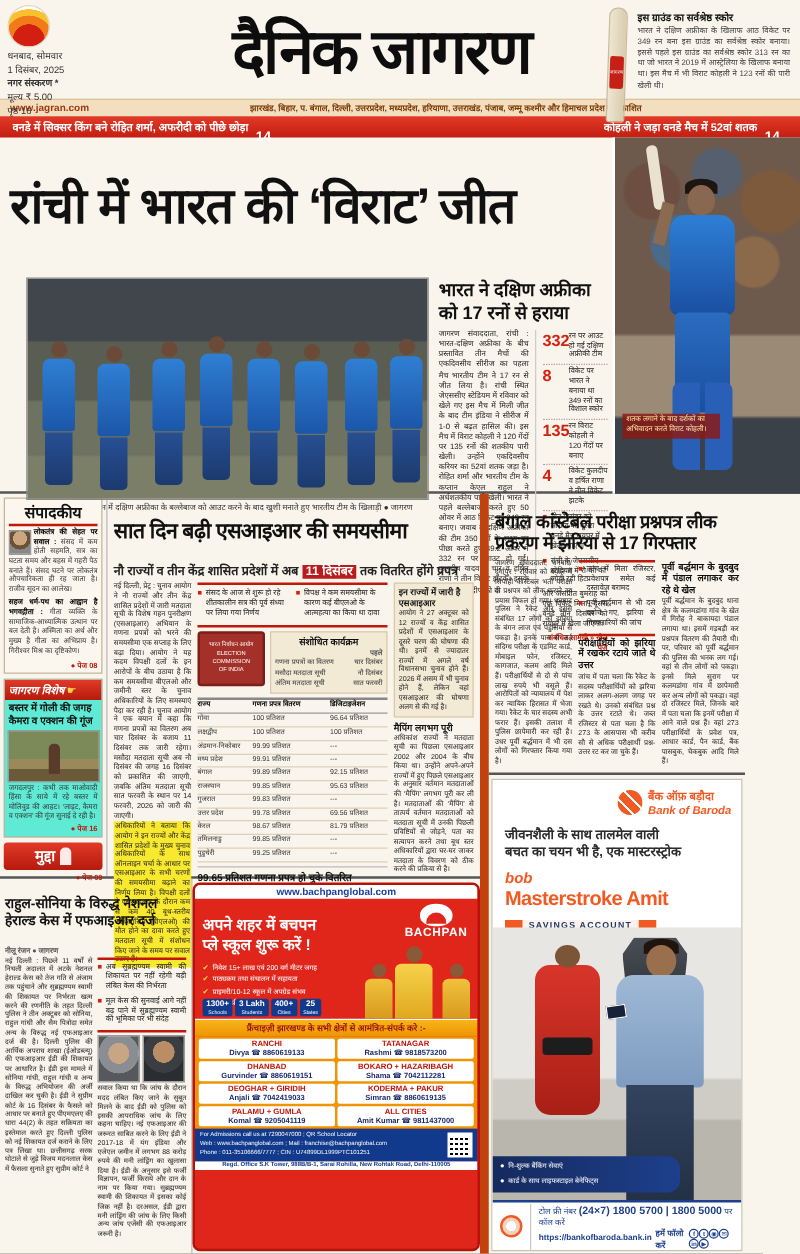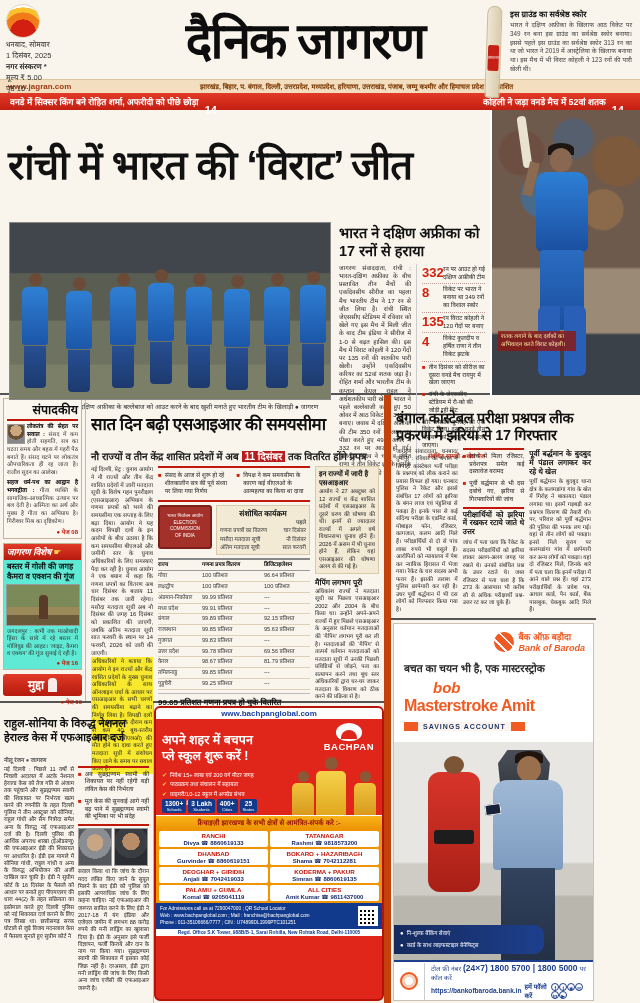--- a/index.html
+++ b/index.html
@@ -21,21 +21,21 @@
   .dist-text{flex:1;text-align:center;font-size:6.8px;font-weight:700;color:#7c3a06;white-space:nowrap;overflow:hidden;}
   .sports-strip{height:17px;background:linear-gradient(#e23a27,#c31e12);display:flex;align-items:center;color:#fff;padding:0 10px;}
   .sp-item{font-size:8.8px;font-weight:800;white-space:nowrap;overflow:hidden;}
   .sp-page{font-size:11px;font-weight:900;margin:17px 6px 0 6px;}
   .sp-spacer{flex:1;}
 
   
   .lead{height:285px;display:flex;border-bottom:2px solid #555;}
   .lead-left{width:490px;}
   .lead-headline{font-size:40px;font-weight:900;letter-spacing:-1px;line-height:56px;height:58px;padding-left:8px;white-space:nowrap;overflow:hidden;color:#111;}
-  .lead-row{display:flex;padding-left:9px;}
+  .lead-row{display:flex;padding-left:21px;}
   .team-photo-wrap{width:322px;}
   .team-photo{width:322px;height:178px;position:relative;background:linear-gradient(#41464d 0 28%,#5a5e52 29% 55%,#6e7260 56% 80%,#7b7f68 81% 100%);overflow:hidden;border:1px solid #888;}
   .pl{position:absolute;bottom:8px;width:34px;height:118px;}
   .pl .head{width:13px;height:13px;border-radius:50%;background:#6b4a38;margin:0 auto 1px auto;}
   .pl .body{width:26px;height:58px;margin:0 auto;border-radius:6px 6px 3px 3px;background:linear-gradient(#2f7fd4,#1c56a8);}
   .pl .legs{width:22px;height:42px;margin:1px auto 0 auto;background:linear-gradient(#274f93,#1c3a6e);border-radius:0 0 4px 4px;}
   .photo-caption{font-size:6.5px;color:#333;padding:3px 2px;line-height:1.3;}
   .lead-sub{width:158px;padding:2px 4px 0 8px;}
   .sub-headline{font-size:14.5px;font-weight:900;line-height:1.25;color:#111;margin-bottom:4px;}
   .sub-cols{display:flex;gap:5px;}
@@ -66,21 +66,21 @@
   .k-caption{position:absolute;left:6px;bottom:44px;width:78px;background:rgba(140,25,18,.82);color:#ffe9a8;font-size:5.8px;line-height:1.35;padding:2px 3px;}
 
   
   .lower{display:flex;}
   .lower-left{width:384px;}
   .lower-right{width:212px;border-left:7px solid #c2410c;}
 
   .mid{display:flex;height:308px;border-bottom:2px solid #555;}
   .side-col{width:86px;border-right:1px solid #bbb;padding:3px 3px;}
   .ed-box{border:1px solid #c2b49a;background:#fbf7ee;padding:2px 3px;margin-bottom:4px;}
-  .ed-title{font-size:12.5px;font-weight:900;text-align:right;border-bottom:2px solid #c0180a;padding-bottom:1px;margin-bottom:2px;color:#111;}
+  .ed-title{font-size:12.5px;font-weight:900;text-align:center;border-bottom:2px solid #c0180a;padding-bottom:1px;margin-bottom:2px;color:#111;}
   .ed-item{font-size:5.8px;line-height:1.32;text-align:justify;color:#333;margin-bottom:3px;}
   .ed-item b{color:#000;}
   .ed-photo{float:left;width:18px;height:20px;margin:1px 2px 0 0;background:radial-gradient(circle at 50% 32%, #caa77f 0 38%, #6b5135 39% 60%, #888 61%);border:1px solid #999;}
   .pgref{font-size:6px;color:#c0180a;font-weight:800;text-align:right;}
   .sp-box{border:1px solid #c2b49a;background:#5eead4;margin-bottom:4px;}
   .sp-head{background:linear-gradient(#e23a27,#b51a0d);color:#fff;font-size:8.8px;font-weight:900;font-style:italic;padding:2px 3px;display:flex;align-items:center;gap:2px;}
   .sp-hand{color:#ffd34d;font-style:normal;}
   .sp-hl{font-size:8px;font-weight:900;padding:2px 3px 1px 3px;line-height:1.2;color:#111;}
   .sp-photo{width:74px;height:42px;margin:1px auto;background:linear-gradient(#7c8a5a 0 55%, #9a8a5a 56% 75%, #6a5a3a 76%);border:1px solid #999;position:relative;}
   .sp-fig{position:absolute;left:32px;top:10px;width:9px;height:24px;background:#5a3a28;border-radius:4px 4px 0 0;}
@@ -185,21 +185,21 @@
   
   .bob{height:378px;background:#fff;border:1px solid #c9c2b2;margin:3px 2px;position:relative;overflow:hidden;}
   .bob-head{display:flex;justify-content:flex-end;align-items:center;gap:4px;padding:6px 8px 2px 0;}
   .bob-mark{width:20px;height:20px;border-radius:50%;background:
     linear-gradient(45deg, transparent 0 30%, #fff 30% 36%, transparent 36% 58%, #fff 58% 64%, transparent 64%), #f15a22;}
   .bob-name{text-align:left;}
   .bob-hi{font-size:9px;font-weight:900;color:#f15a22;}
   .bob-en{font-size:9px;font-weight:900;color:#f15a22;font-style:italic;}
   .bob-hl{font-size:10.5px;font-weight:900;color:#2b2b2b;padding:6px 10px 0 10px;line-height:1.35;}
   .bob-brand{padding:4px 10px 0 10px;}
-  .bob-bob{font-size:15px;font-weight:900;color:#f15a22;font-style:italic;margin-left:29px;}
+  .bob-bob{font-size:12px;font-weight:900;color:#f15a22;font-style:italic;}
   .bob-prod{font-size:16px;font-weight:900;color:#f15a22;letter-spacing:-.5px;}
   .bob-sub{display:inline-block;font-size:7px;font-weight:900;color:#1b3a6b;letter-spacing:1px;border-left:14px solid #f15a22;border-right:14px solid #f15a22;padding:1px 5px;margin-top:2px;background:#fdf3ec;}
   .bob-photo{position:absolute;left:0;right:0;top:118px;bottom:40px;background:linear-gradient(#e8e6e2 0 55%, #cfccc6 56% 70%, #b9b6ae 71%);overflow:hidden;}
   .sach-head{position:absolute;right:52px;top:14px;width:24px;height:26px;border-radius:50%;background:#9a6f4e;}
   .sach-hair{position:absolute;right:50px;top:9px;width:28px;height:12px;border-radius:50% 50% 0 0;background:#20140e;}
   .sach-body{position:absolute;right:30px;top:38px;width:70px;height:90px;border-radius:14px 14px 4px 4px;background:linear-gradient(#9fb8d6,#7e9cc0);}
   .sach-legs{position:absolute;right:38px;top:126px;width:54px;height:100px;background:linear-gradient(#32435e,#222f44);}
   .card{position:absolute;right:92px;top:62px;width:16px;height:11px;background:#16213a;border:1px solid #fff;transform:rotate(-8deg);}
   .red-guy{position:absolute;left:34px;top:30px;width:52px;height:120px;border-radius:12px;background:linear-gradient(#d8352a,#a81f16);}
   .red-guy:before{content:"";position:absolute;left:16px;top:-16px;width:20px;height:18px;border-radius:50%;background:#7c5436;}
@@ -726,20 +726,21 @@
 
       <aside class="bob">
         <div class="bob-head">
           <div class="bob-mark"></div>
           <div class="bob-name">
             <div class="bob-hi">बैंक ऑफ़ बड़ौदा</div>
             <div class="bob-en">Bank of Baroda</div>
           </div>
         </div>
         <div class="bob-hl">
+          <div>जीवनशैली के साथ तालमेल वाली</div>
           <div>बचत का चयन भी है, एक मास्टरस्ट्रोक</div>
         </div>
         <div class="bob-brand">
           <span class="bob-bob">bob</span>
           <div class="bob-prod">Masterstroke Amit</div>
           <div class="bob-sub">SAVINGS ACCOUNT</div>
         </div>
         <div class="bob-photo">
           <div class="jersey"></div>
           <div class="red-guy"></div>

